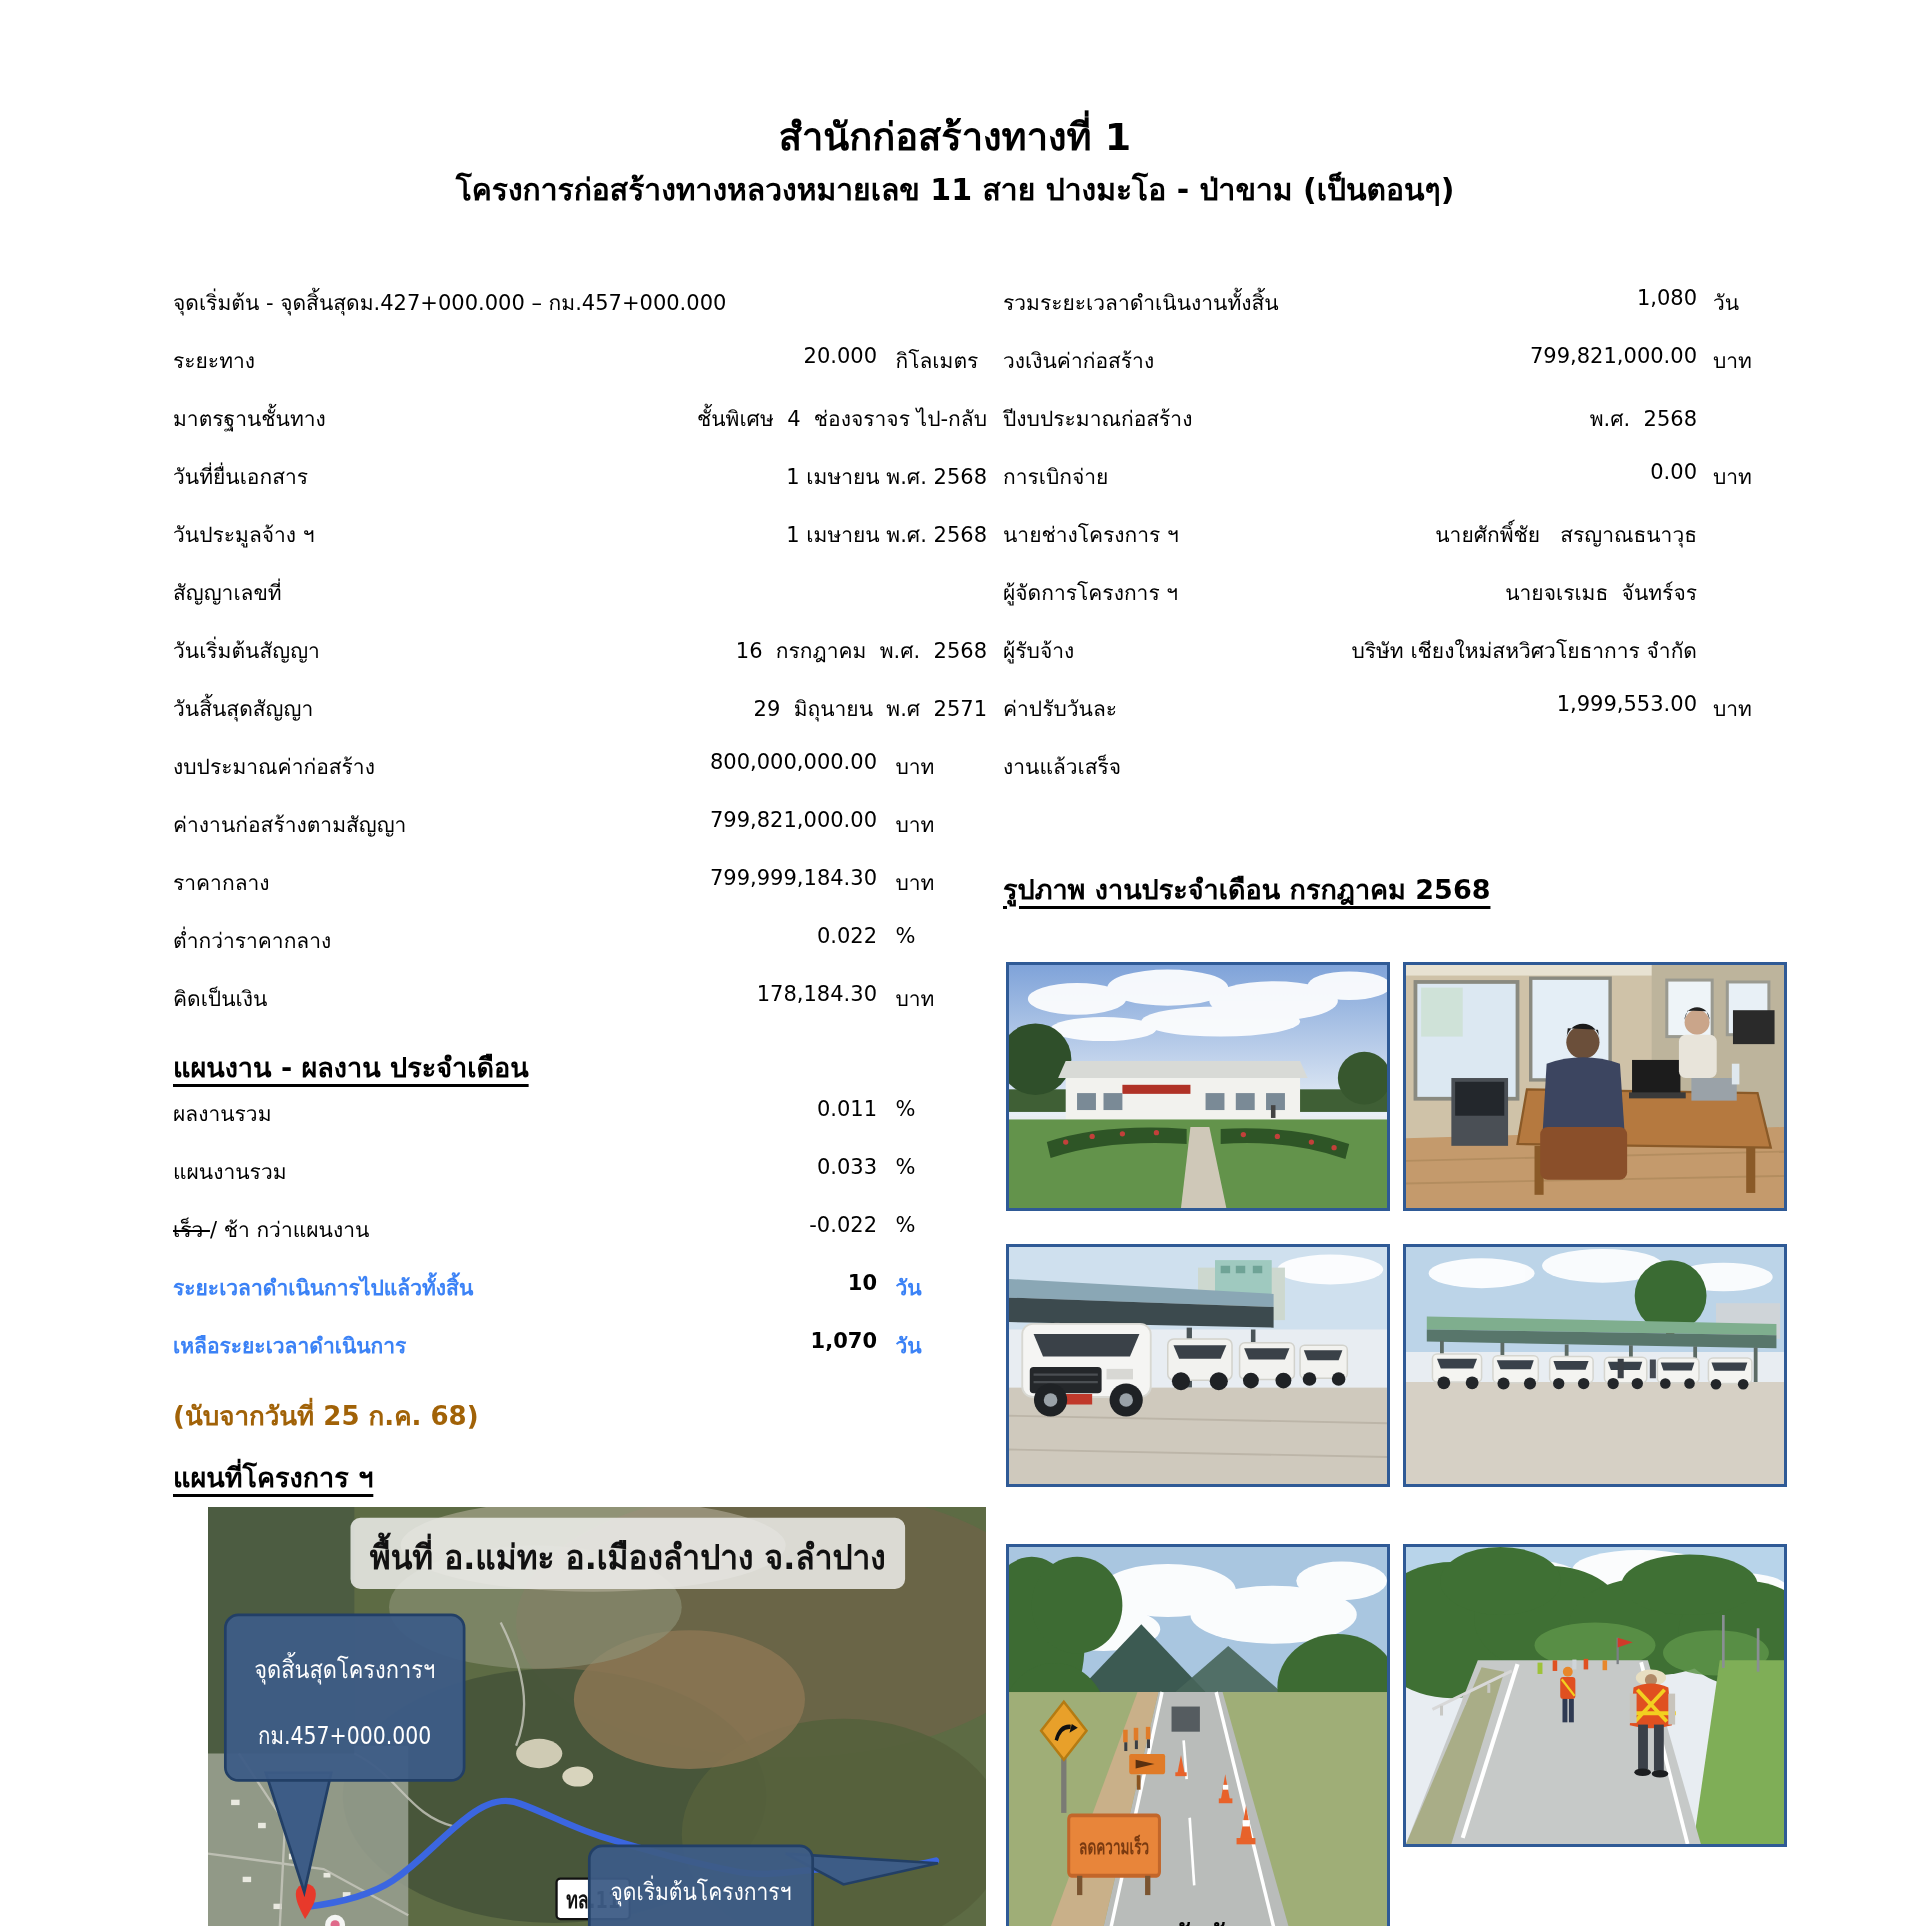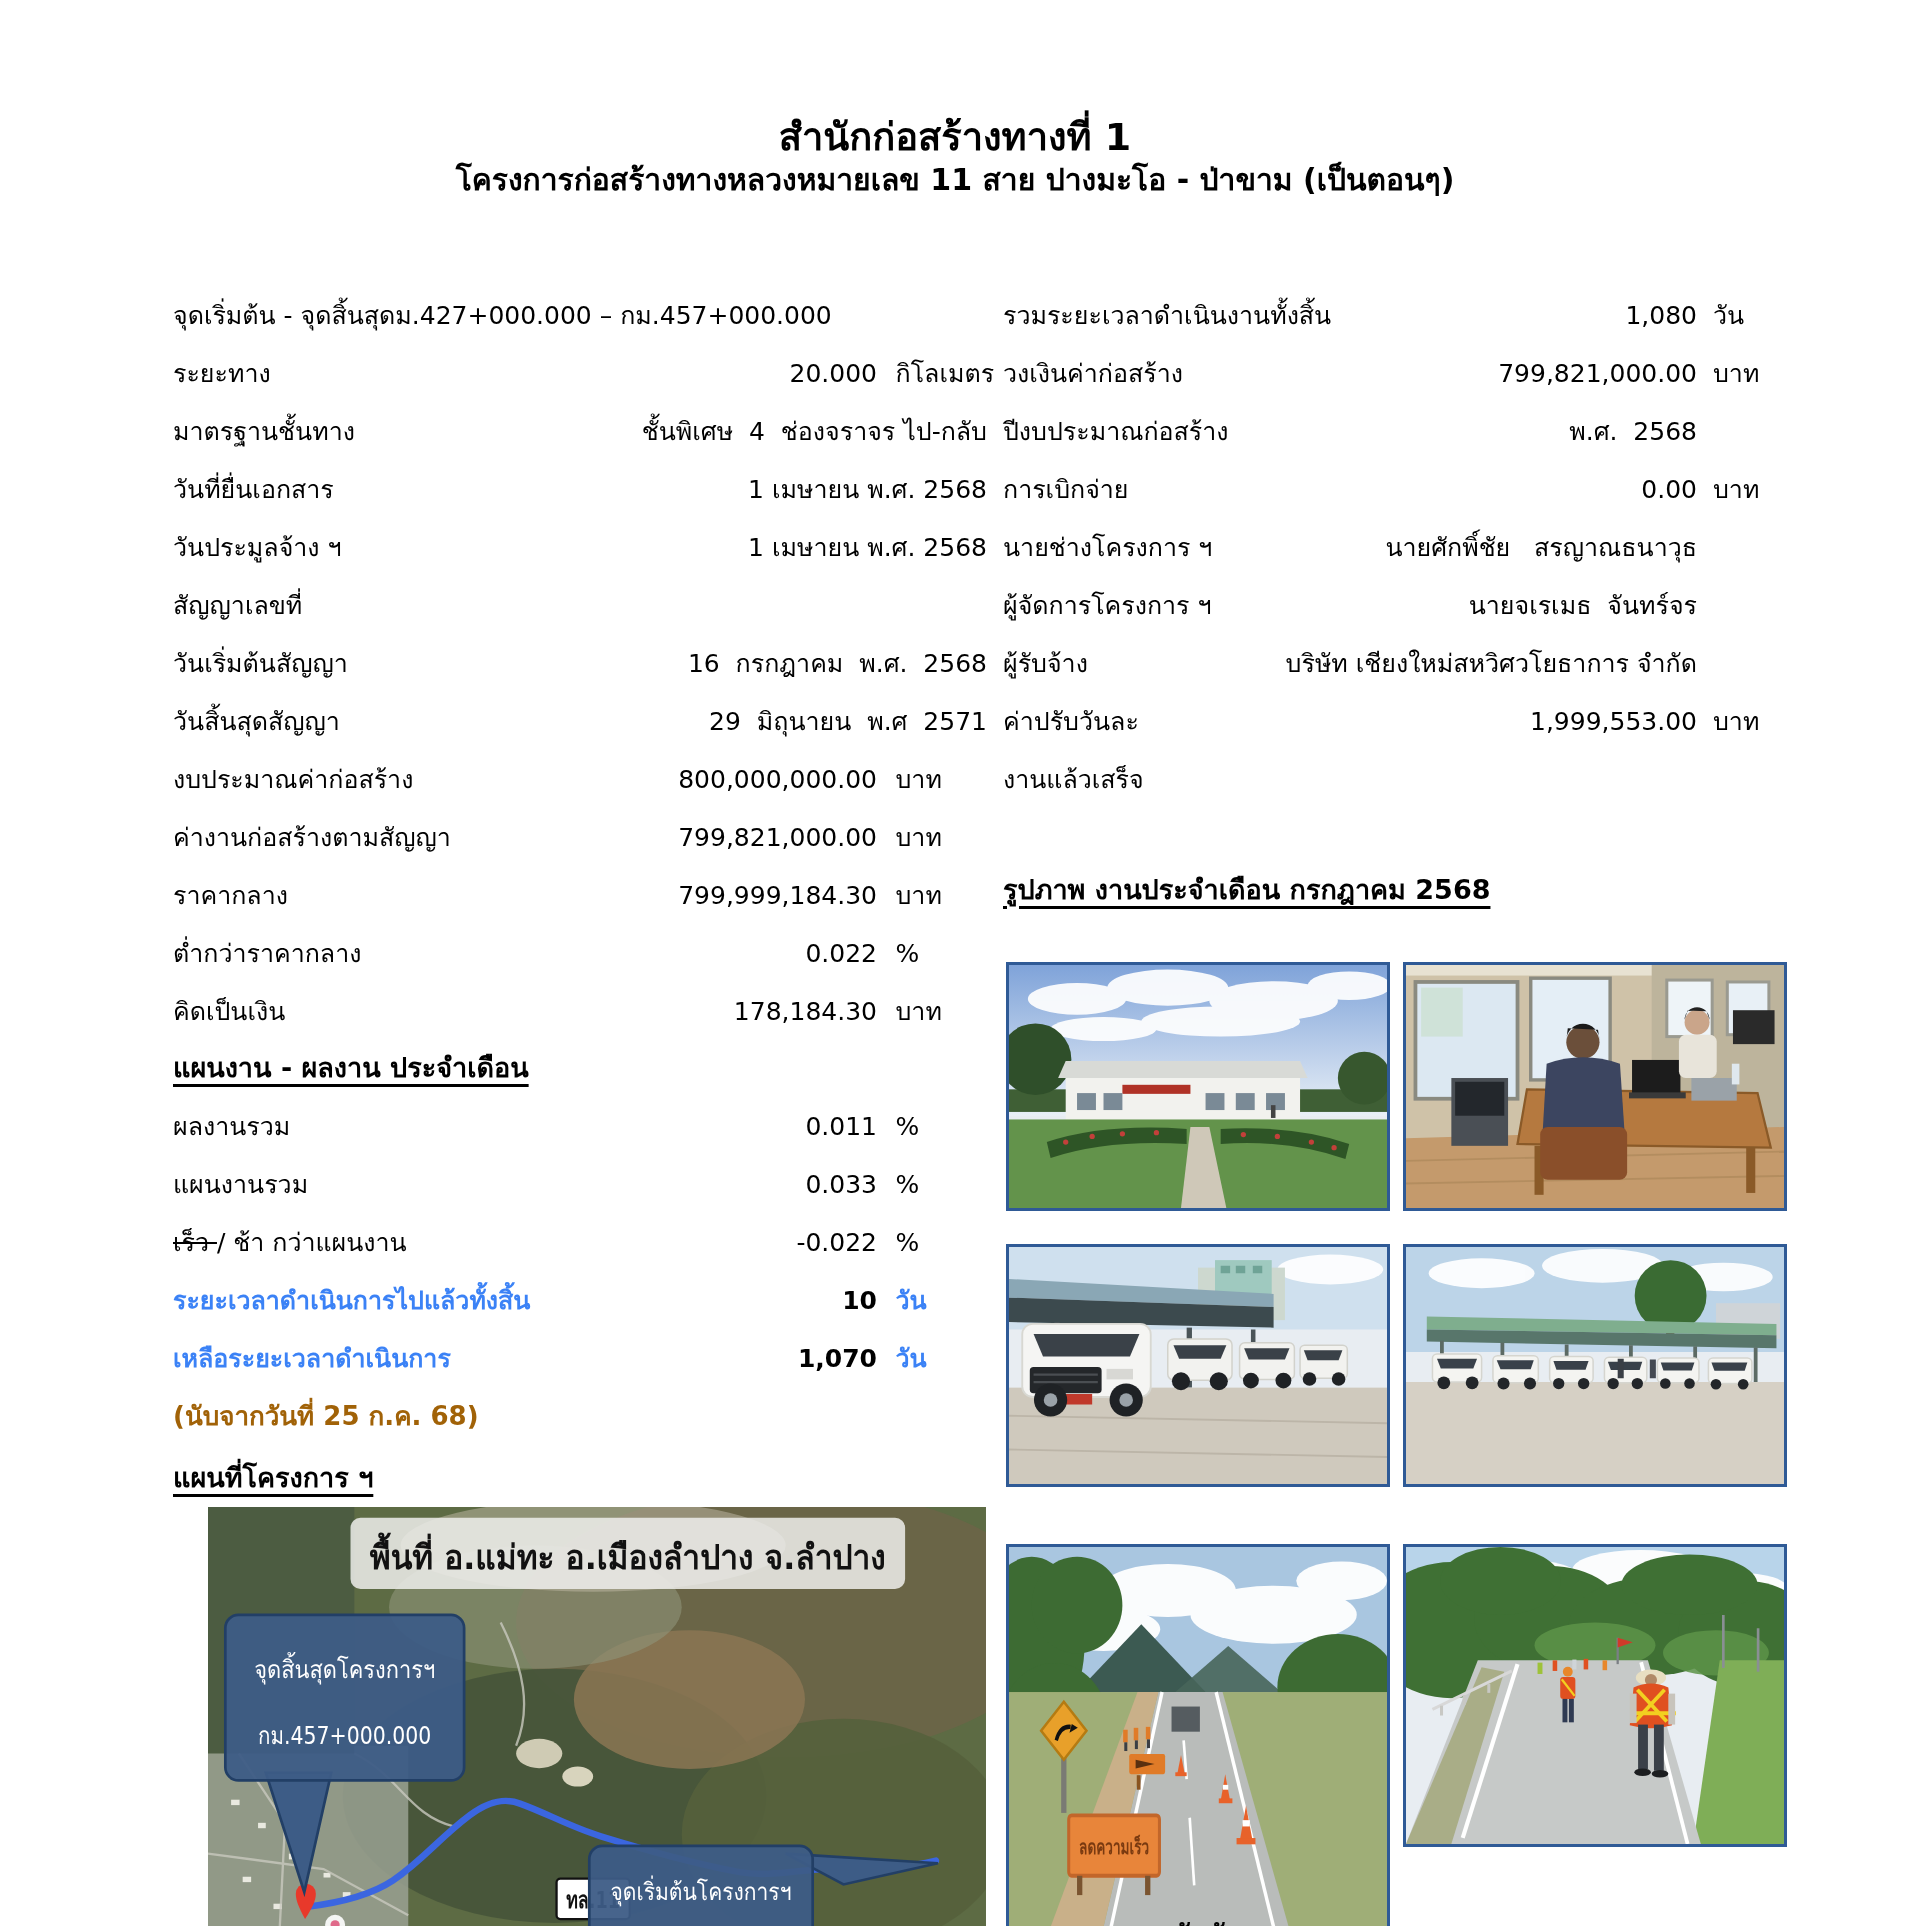--- a/index.html
+++ b/index.html
@@ -2,23 +2,23 @@
 <html style="font-size:6.2px"><head>
 <meta charset="utf-8">
 <style>
   html,body{margin:0;padding:0;background:#ffffff;}
   body{width:1910px;height:2703px;position:relative;overflow:hidden;
        font-family:"DejaVu Sans","Liberation Sans",sans-serif;color:#000;}
   .abs{position:absolute;}
   
   #titles{left:0;top:116px;width:1910px;text-align:center;}
   .title{font-size:38px;font-weight:700;line-height:1.15;}
-  .subtitle{margin-top:3px;font-size:30px;font-weight:700;line-height:1.15;}
+  .subtitle{margin-top:13px;font-size:30px;font-weight:700;line-height:1.15;}
   
-  .row{display:flex;align-items:center;height:58px;font-size:25px;}
+  .row{display:flex;height:58px;font-size:21px;}
   .lbl,.val,.unit{white-space:pre;}
   .flex{flex:1 1 auto;}
   .unit{width:110px;box-sizing:border-box;padding-left:18.5px;}
   .unit.none{width:0;padding:0;overflow:hidden;}
   #right-info .unit{width:98px;padding-left:16px;}
   #left-info{left:173px;top:286px;width:814px;}
   #right-info{left:1003px;top:286px;width:792px;}
   .blue .lbl,.blue .unit{color:#3b82f6;}
   .blue{font-weight:700;}
   s{text-decoration:line-through;text-decoration-thickness:2.3px;}

